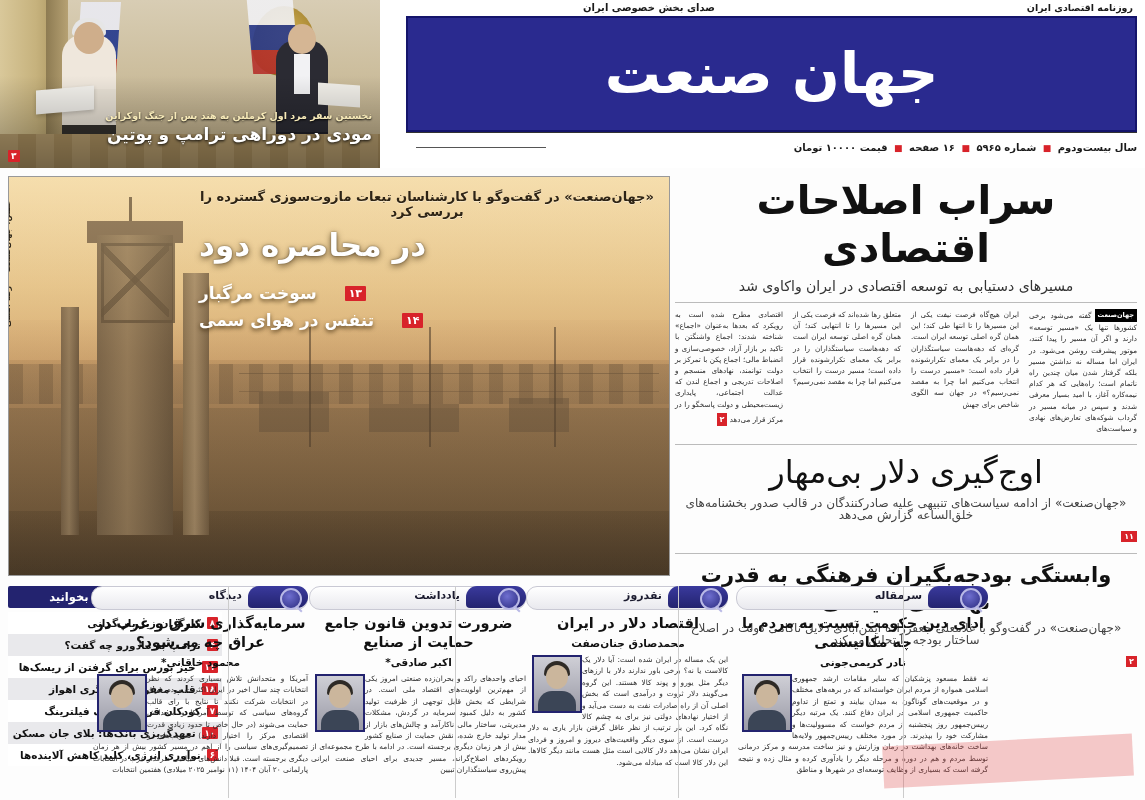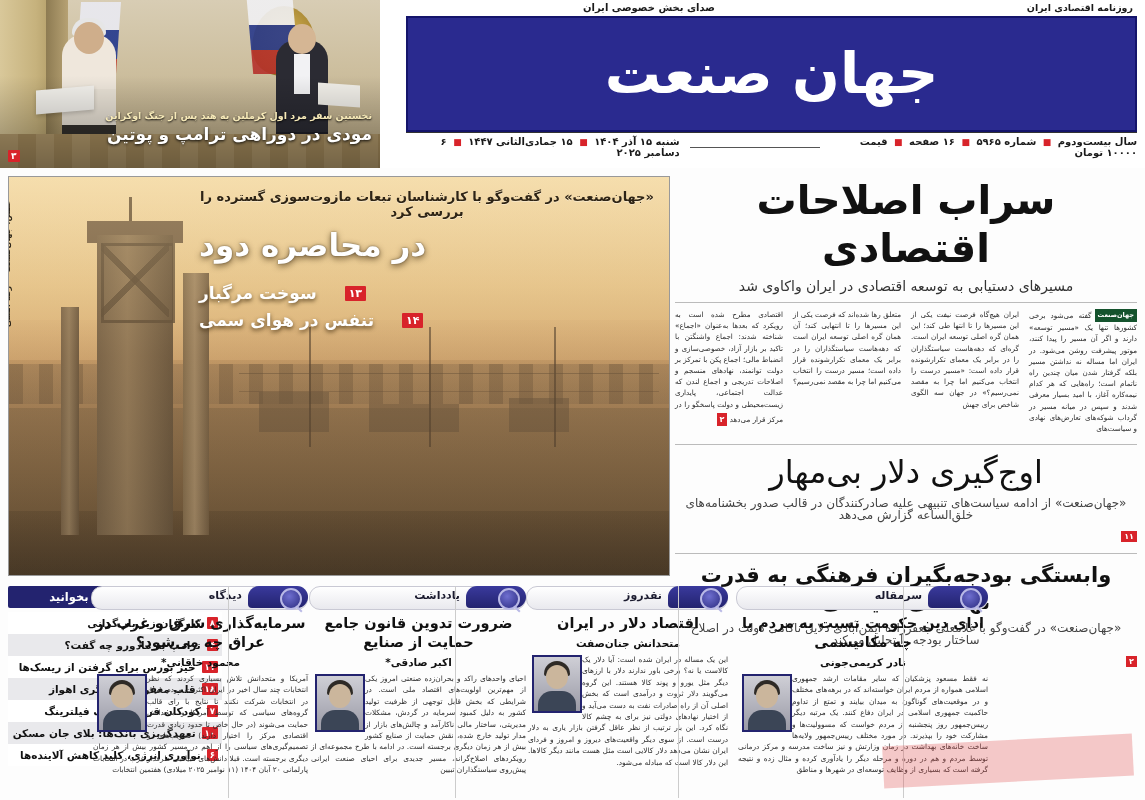--- a/index.html
+++ b/index.html
@@ -134,21 +134,21 @@
     font-size:8px;color:#2a2317;white-space:nowrap;font-weight:bold;}
 
   
   .rightcol{position:absolute;right:8px;top:8px;width:462px;height:398px;}
   .lead-title{font-size:40px;font-weight:bold;color:#111;text-align:center;line-height:48px;
     letter-spacing:-1px;}
   .lead-sub{font-size:14px;color:#333;text-align:center;margin-top:6px;font-weight:normal;}
   .lead-rule{height:1px;background:#bbb;margin:8px 0 6px;}
   .lead-cols{display:flex;gap:10px;direction:rtl;}
   .lead-col{flex:1;font-size:7.2px;line-height:11.2px;color:#2d2d2d;text-align:justify;}
-  .lead-tag{display:inline-block;background:#14532d;color:#fff;font-size:6.5px;
+  .lead-tag{display:inline-block;background:#000000;color:#fff;font-size:6.5px;
     padding:1px 3px;margin-left:3px;vertical-align:middle;font-weight:bold;}
   .lead-pg{display:inline-block;background:#d8232a;color:#fff;font-size:8px;font-weight:bold;
     padding:1px 3px;margin-top:3px;}
   .hl-sep{height:1px;background:#bbb;margin:10px 0 8px;}
   .hl2-title{font-size:32px;font-weight:normal;color:#111;text-align:center;line-height:38px;}
   .hl-desc{font-size:12px;color:#444;text-align:center;margin-top:6px;line-height:12px;}
   .hl-pgrow{text-align:right;margin-top:3px;}
   .hl3-title{font-size:21px;font-weight:bold;color:#111;text-align:center;line-height:27px;}
 
   
@@ -235,27 +235,20 @@
         <div>
           <span>سال بیست‌ودوم</span>
           <span class="sep">■</span>
           <span>شماره ۵۹۶۵</span>
           <span class="sep">■</span>
           <span>۱۶ صفحه</span>
           <span class="sep">■</span>
           <span>قیمت ۱۰۰۰۰ تومان</span>
         </div>
         <div class="mh-dash"></div>
-        <div>
-          <span>شنبه ۱۵ آذر ۱۴۰۴</span>
-          <span class="sep">■</span>
-          <span>۱۵ جمادی‌الثانی ۱۴۴۷</span>
-          <span class="sep">■</span>
-          <span>۶ دسامبر ۲۰۲۵</span>
-        </div>
       </div>
     </div>
   </div>
 
   <div class="main">
 
     <div class="bigphoto">
       <div class="bp-sky"></div>
       <div class="bp-haze"></div>
       <div class="bp-sil"></div>
@@ -388,21 +381,21 @@
 
     <div class="bcol" style="right:268px;width:200px;">
       <div class="sec-head">
         <div class="sec-pill"></div>
         <div class="sec-badge">
           <div class="circ"></div>
         </div>
         <div class="sec-label">نقدروز</div>
       </div>
       <div class="sec-title">اقتصاد دلار در ایران</div>
-      <div class="sec-author">متحدانش جنان‌صفت</div>
+      <div class="sec-author">محمدصادق جنان‌صفت</div>
       <div class="sec-body">
         <div class="sec-photo">
           <div class="hair"></div>
           <div class="head"></div>
           <div class="body"></div>
         </div>
         <span>این یک مساله در ایران شده است: آیا دلار یک کالاست یا نه؟ برخی باور ندارند دلار با ارزهای دیگر مثل یورو و پوند کالا هستند. این گروه می‌گویند دلار ثروت و درآمدی است که بخش اصلی آن از راه صادرات نفت به دست می‌آید و از اختیار نهادهای دولتی نیز برای به چشم کالا نگاه کرد. این بار ترتیب از نظر عاقل گرفتن بازار یاری به دلار درست است. از سوی دیگر واقعیت‌های دیروز و امروز و فردای ایران نشان می‌دهد دلار کالایی است مثل هست مانند دیگر کالاها. این دلار کالا است که مبادله می‌شود.</span>
       </div>
     </div>
 

